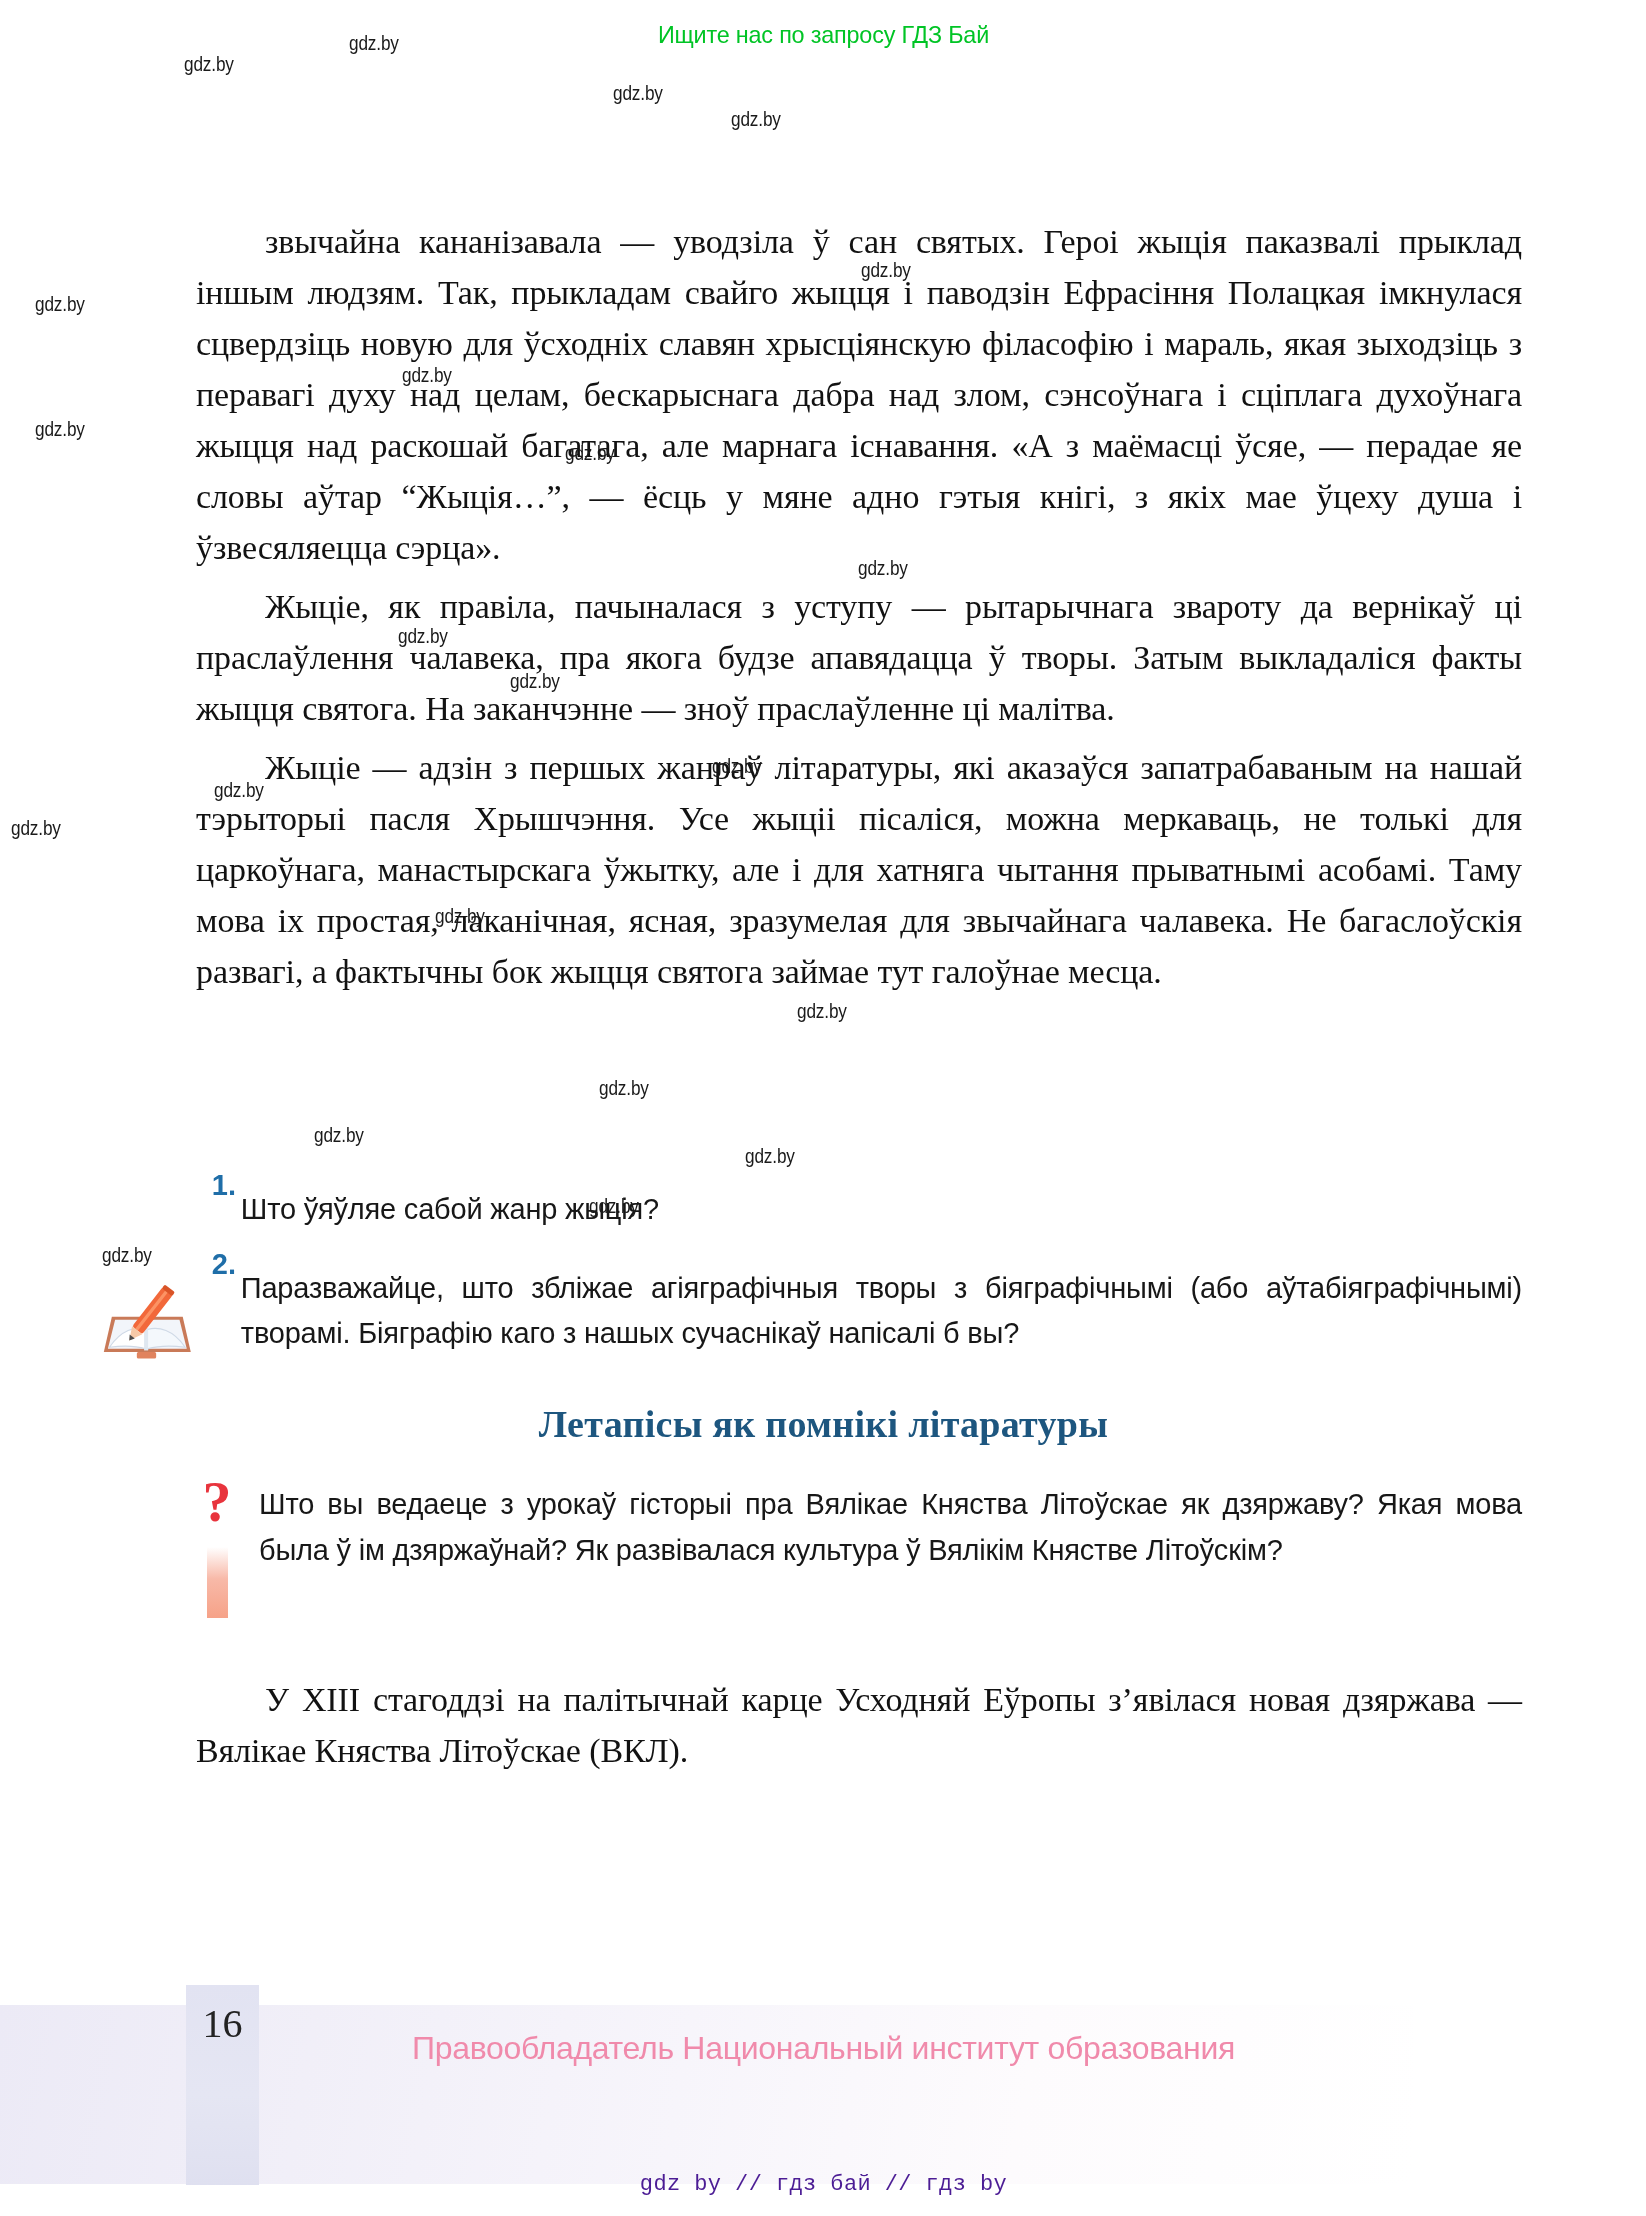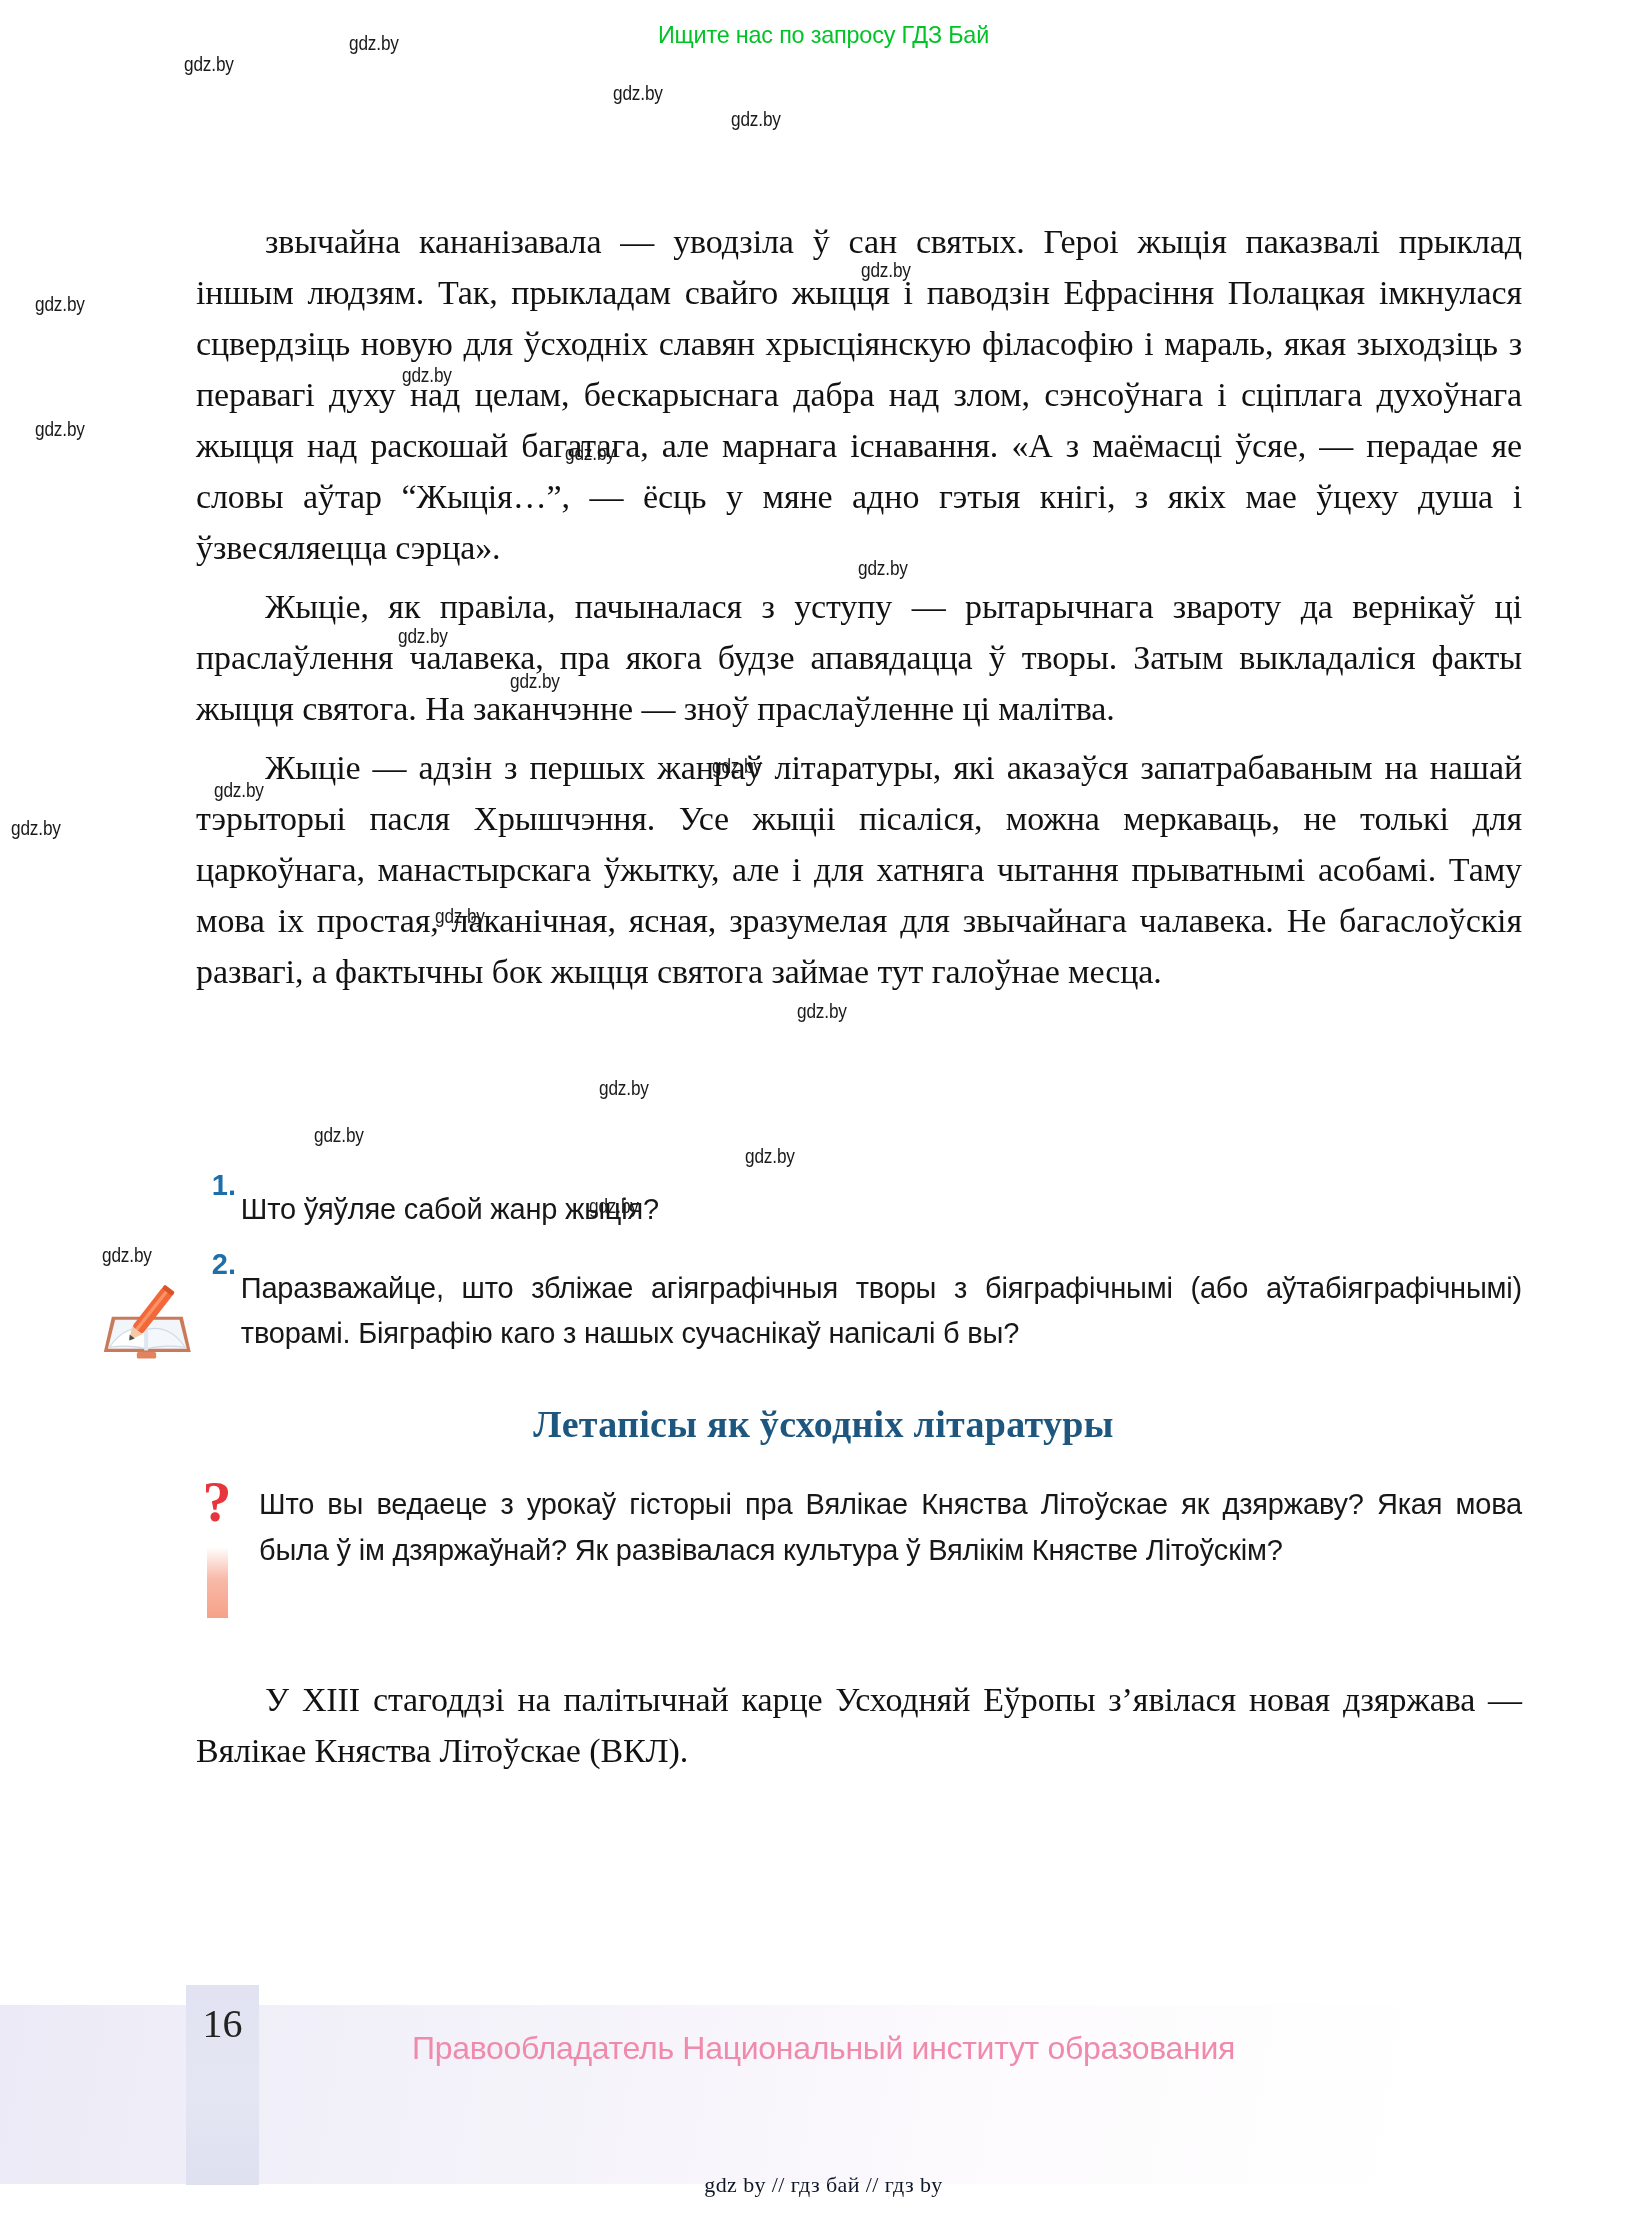--- a/index.html
+++ b/index.html
@@ -85,23 +85,23 @@
     letter-spacing: -0.3px;
     z-index: 4;
   }
 
   .footer-links {
     position: absolute;
     left: 0;
     top: 2172px;
     width: 1647px;
     text-align: center;
-    font-family: Liberation Serif, serif;
+    font-family: Liberation Mono, monospace;
     font-size: 22px;
-    color: #0f172a;
+    color: #4c1d95;
     letter-spacing: 0.4px;
     z-index: 7;
   }
 
   
   .content {
     position: absolute;
     left: 196px;
     top: 216px;
     width: 1326px;
@@ -279,21 +279,21 @@
         <polygon points="48,68 64,68 56,84" fill="#f6c9a8"></polygon>
         <polygon points="52,78 60,78 56,84" fill="#4c4c4c"></polygon>
         <rect x="48" y="2" width="16" height="6" rx="2" fill="#d95427"></rect>
       </g>
     </svg>
     <div class="q-num">2.</div>
     <div class="q-text">Паразважайце, што збліжае агіяграфічныя творы з біяграфічнымі (або аўтабіяграфічнымі) творамі. Біяграфію каго з нашых сучаснікаў напісалі б вы?</div>
   </div>
 </div>
 
-<div class="section-title">Летапісы як ўсходніх літаратуры</div>
+<div class="section-title">Летапісы як помнікі літаратуры</div>
 
 <div class="prompt-block">
   <div class="qmark-col">
     <div class="qmark">?</div>
     <div class="qmark-bar"></div>
   </div>
   <div class="prompt-text">Што вы ведаеце з урокаў гісторыі пра Вялікае Княства Літоўскае як дзяржаву? Якая мова была ў ім дзяржаўнай? Як развівалася культура ў Вялікім Княстве Літоўскім?</div>
 </div>
 
 <div class="content-lower">

